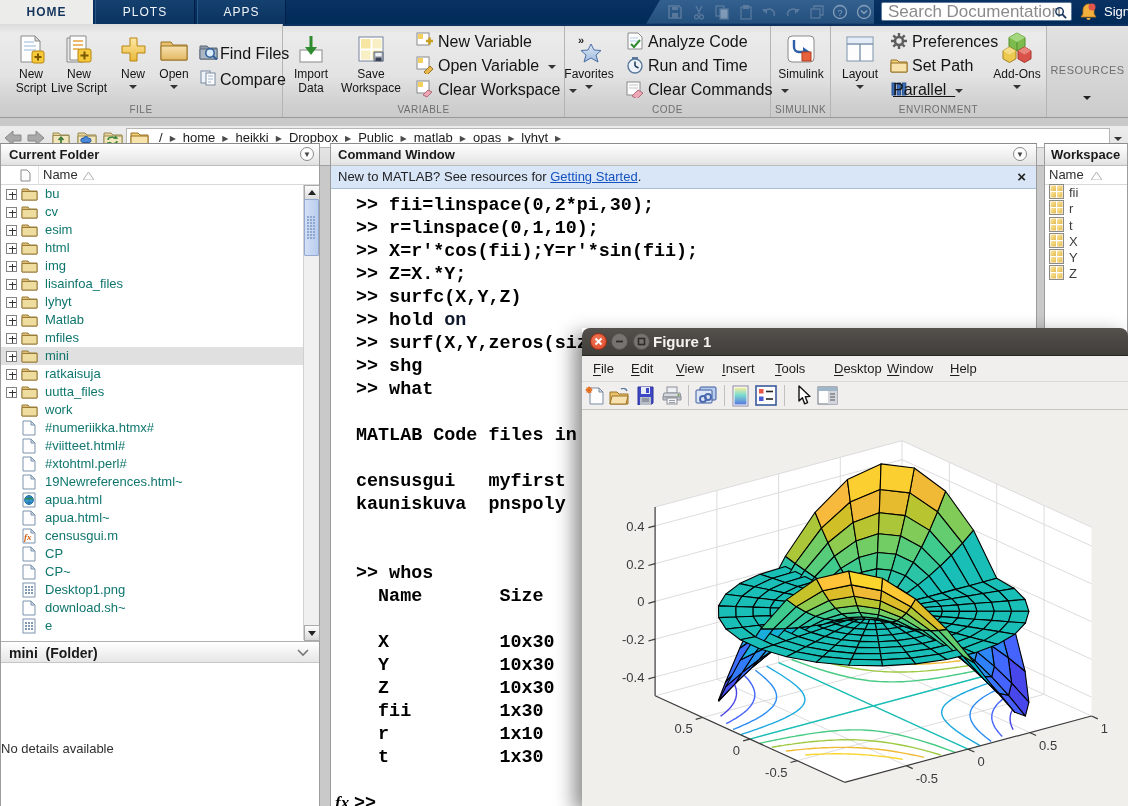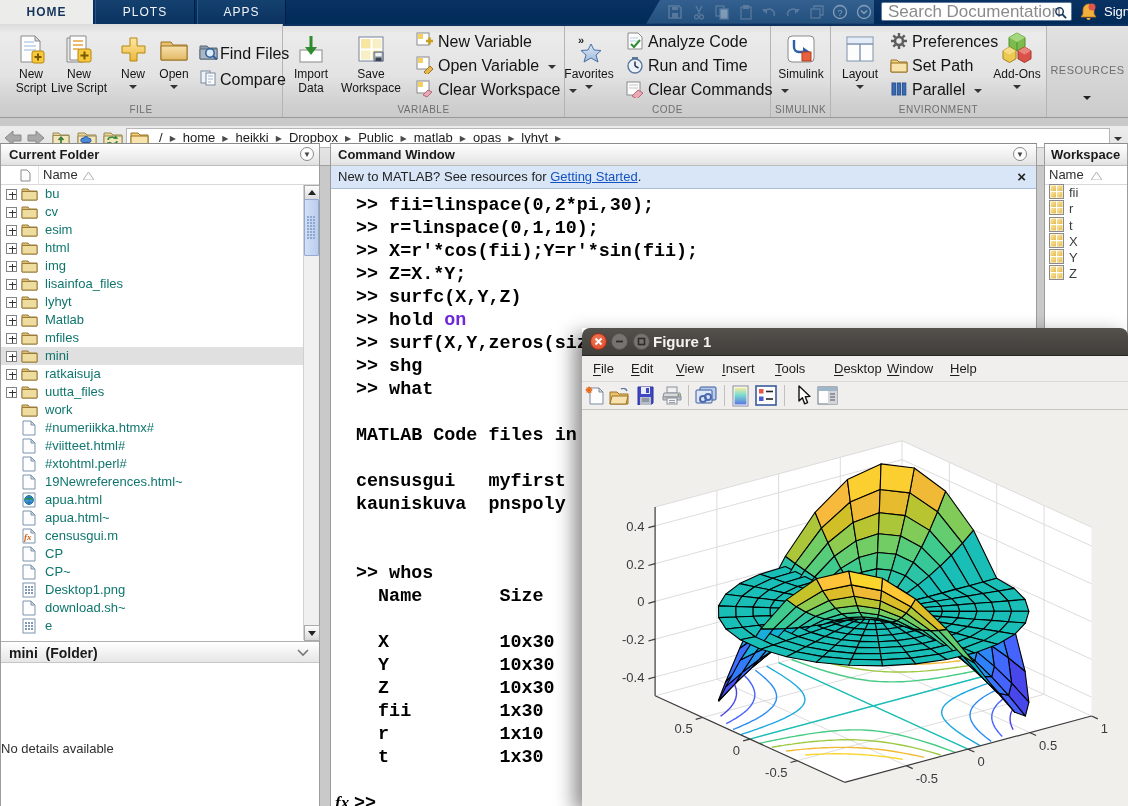--- a/index.html
+++ b/index.html
@@ -305,21 +305,21 @@
       <path d="M1 7 h16 v9 h-16z" fill="#f7e3ab" stroke="#9a7325"></path>
     </svg>
   <div class="rowlbl" style="left:912px;top:33px;">Set Path</div>
   <svg class="abs" style="left:890px;top:56px;" width="18" height="18" viewBox="0 0 18 18">
       <g fill="#3a6bb5" stroke="#28518f">
         <rect x="2" y="3" width="3.4" height="12"></rect>
         <rect x="7.2" y="3" width="3.4" height="12"></rect>
         <rect x="12.4" y="3" width="3.4" height="12"></rect>
       </g>
     </svg>
-  <div class="rowlbl" style="left:912px;top:57px;">Parallel&nbsp;&nbsp;<span class="caret"></span></div>
+  <div class="rowlbl" style="left:893px;top:57px;text-decoration:underline;">Parallel&nbsp;&nbsp;<span class="caret"></span></div>
 
   <svg class="abs" style="left:1002px;top:8px;" width="30" height="32" viewBox="0 0 30 32">
       <g stroke-width="1">
         <path d="M15 1 l8 4.5 v9 l-8 4.5 l-8 -4.5 v-9z" fill="#7dbb4e" stroke="#4e8f28"></path>
         <path d="M15 1 l8 4.5 l-8 4.5 l-8 -4.5z" fill="#a5d87e"></path>
         <path d="M15 10 v9" stroke="#4e8f28"></path>
         <path d="M7.5 15 l6.5 3.8 v8 l-6.5 3.7 l-6.5 -3.7 v-8z" fill="#ecc94f" stroke="#a8801e"></path>
         <path d="M7.5 15 l6.5 3.8 l-6.5 3.7 l-6.5 -3.7z" fill="#f5dc88"></path>
         <path d="M22.5 15 l6.5 3.8 v8 l-6.5 3.7 l-6.5 -3.7 v-8z" fill="#d9534a" stroke="#a83428"></path>
         <path d="M22.5 15 l6.5 3.8 l-6.5 3.7 l-6.5 -3.7z" fill="#e8867e"></path>
@@ -610,21 +610,21 @@
 <div class="panel" id="cw">
   <div class="phdr"><span style="padding-left:7px;">Command Window</span><div class="gear" style="right:9px;">▼</div></div>
   <div id="notif"><span style="padding-left:7px;">New to MATLAB? See resources for <span style="color:#1352c0;text-decoration:underline;">Getting Started</span>.</span>
     <div style="position:absolute;right:10px;top:0;font-size:15px;font-weight:bold;color:#222;">×</div>
   </div>
   <div id="cmdtext">&gt;&gt; fii=linspace(0,2*pi,30);
 &gt;&gt; r=linspace(0,1,10);
 &gt;&gt; X=r'*cos(fii);Y=r'*sin(fii);
 &gt;&gt; Z=X.*Y;
 &gt;&gt; surfc(X,Y,Z)
-&gt;&gt; hold <span style="color:#6d28d9;">on</span>
+&gt;&gt; hold <span style="color:#0f172a;">on</span>
 &gt;&gt; surf(X,Y,zeros(size(X)))
 &gt;&gt; shg
 &gt;&gt; what
 
 MATLAB Code files in /home/heikki/Dropbox/Public/matlab/opas/lyhyt
 
 censusgui   myfirst     pnspoly
 kauniskuva  pnspoly     teekkari
 
 

